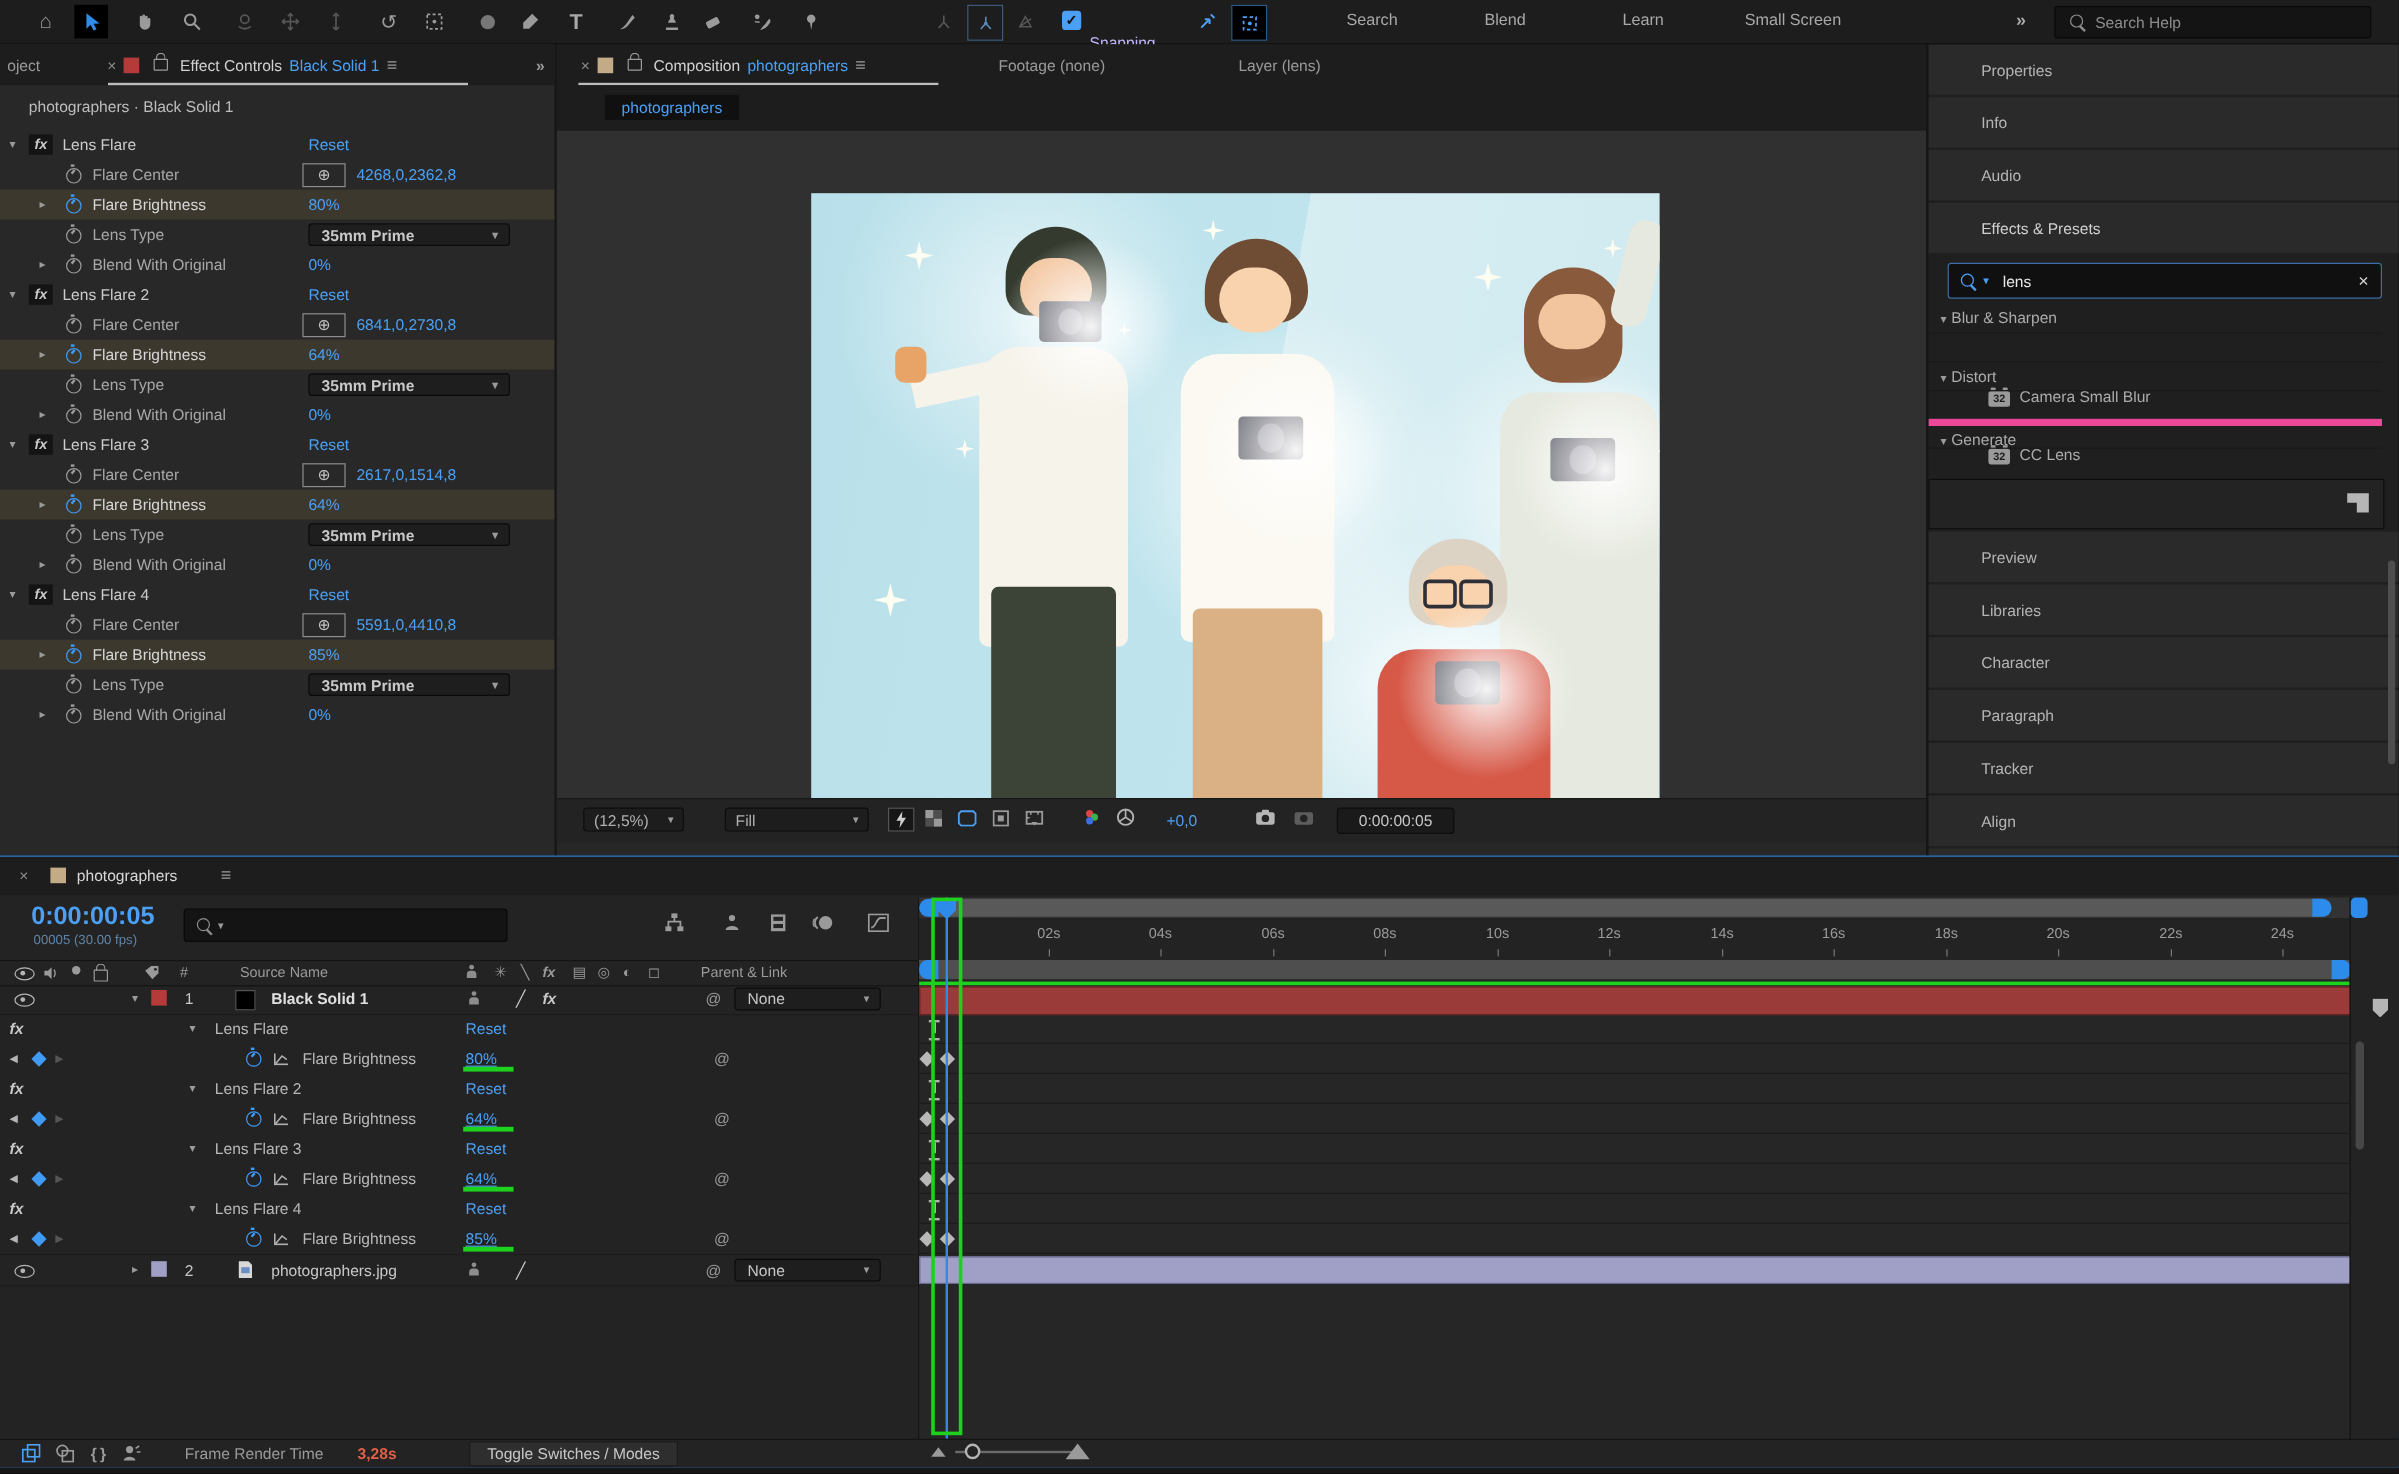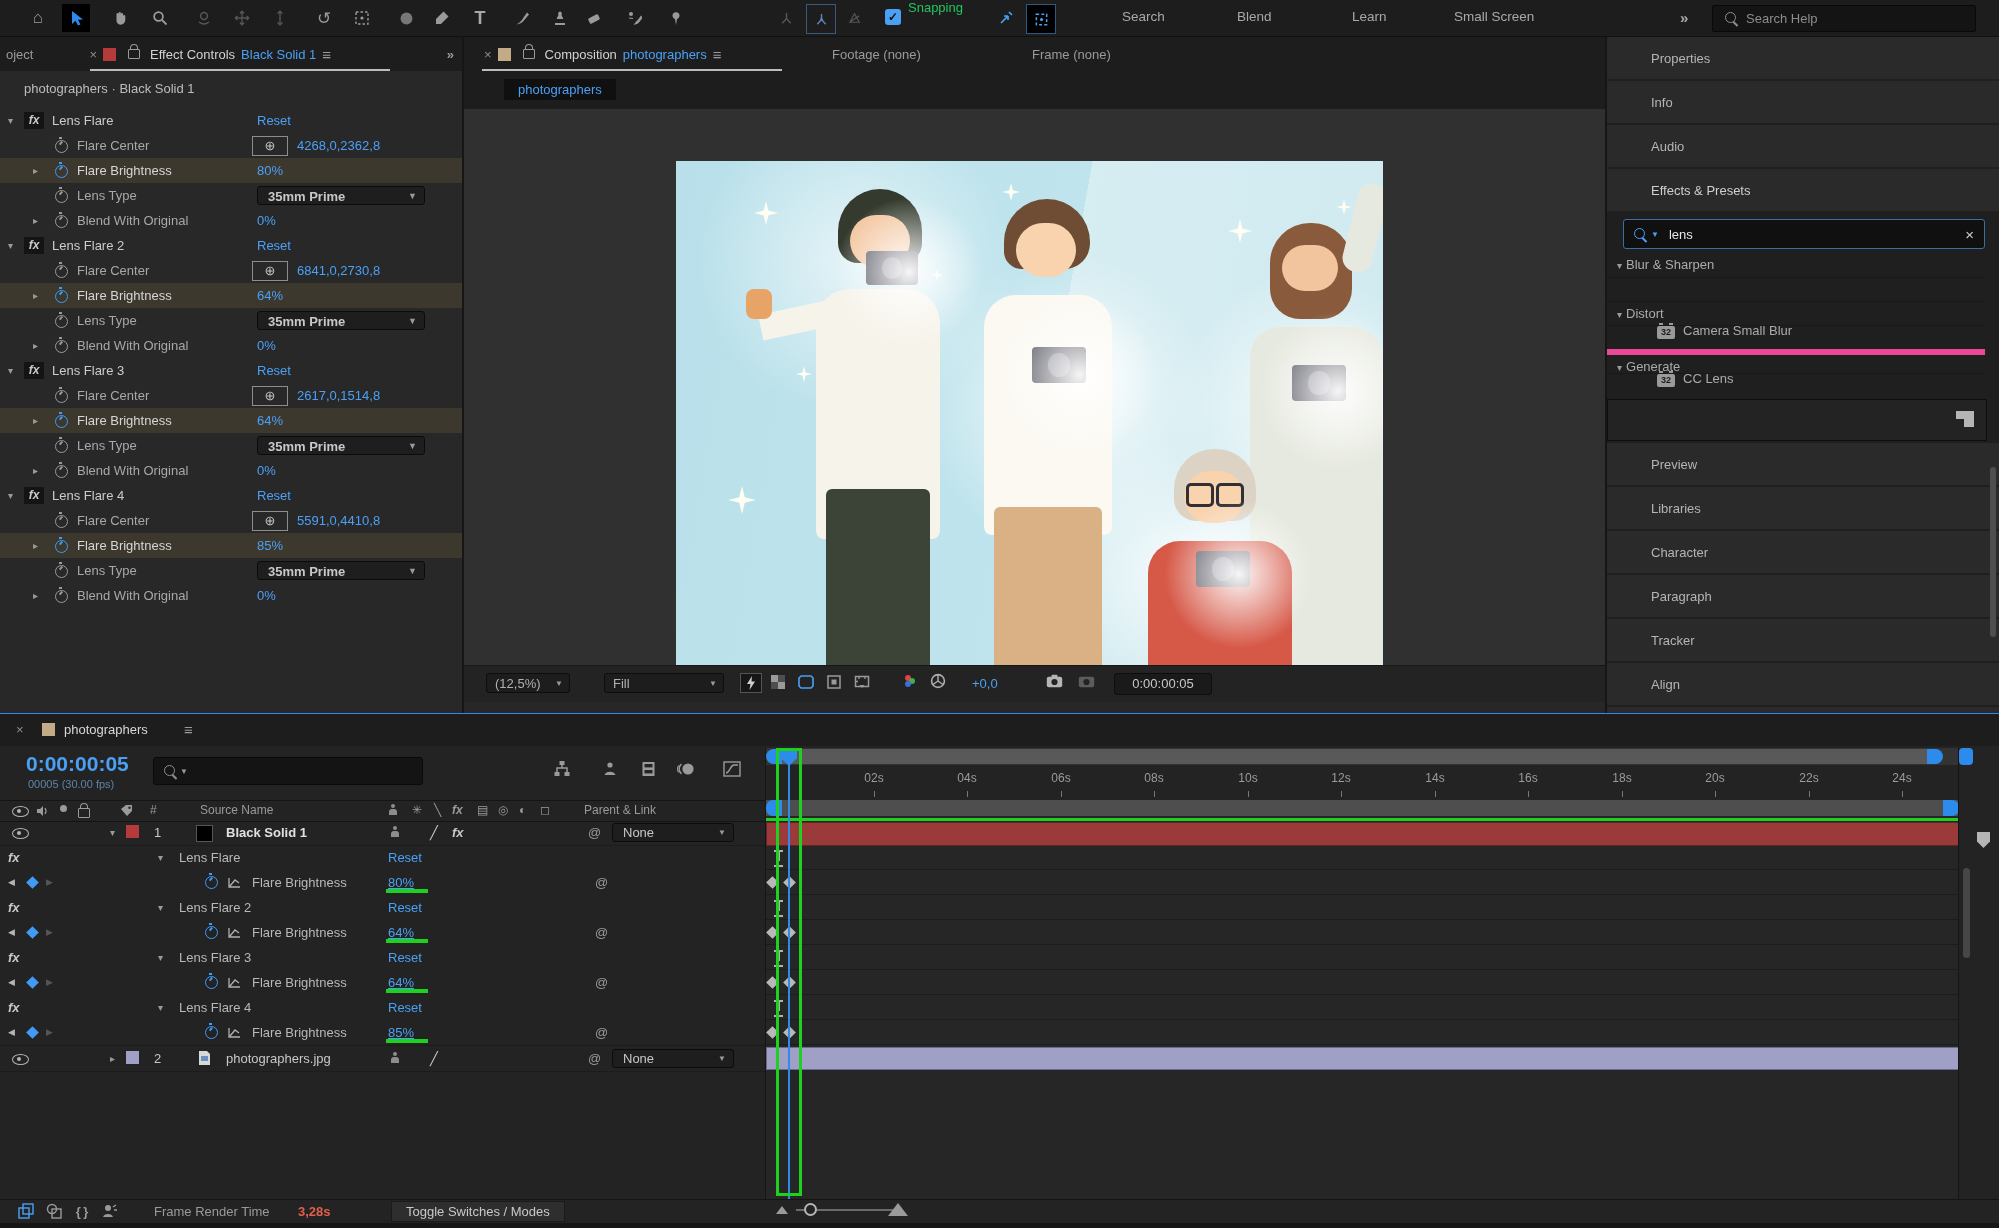--- a/index.html
+++ b/index.html
@@ -190,21 +190,21 @@
           <circle cx="8" cy="8" r="1.6" fill="#5a86b0"></circle>
         </svg>
     </div>
     <div class="tool disabled" style="left:840px">
       <svg width="15" height="15" viewBox="0 0 16 16">
           <path d="M3 12 L8 3 L13 12 Z M3 12 L13 5" stroke="#565656" stroke-width="1.3" fill="none"></path>
         </svg>
     </div>
 
     <span class="abs" style="left:885px;top:9px;width:16px;height:16px;background:#4ba0f5;border-radius:3px;text-align:center;line-height:16px;color:#101010;font-weight:bold;font-size:12px">✓</span>
-    <span class="abs" style="left:908px;top:0;color:#22c55e">Snapping</span>
+    <span class="abs" style="left:908px;top:28px;color:#c4b5fd">Snapping</span>
     <div class="tool" style="left:992px;color:#4ba0f5">
       <svg width="16" height="16" viewBox="0 0 16 16">
           <path d="M3 13 L10 6 M10 6 v4 M10 6 h-4 M11 2 l3 3" stroke="#4ba0f5" stroke-width="1.7" fill="none"></path>
         </svg>
     </div>
     <div class="tool" style="left:1026px;background:#000;border:1px solid #2d5a85">
       <svg width="15" height="15" viewBox="0 0 16 16">
           <rect x="2.5" y="2.5" width="11" height="11" fill="none" stroke="#4ba0f5" stroke-width="1.6" stroke-dasharray="3 2.4"></rect>
           <circle cx="8" cy="8" r="1.7" fill="#4ba0f5"></circle>
         </svg>
@@ -358,21 +358,21 @@
 
   <div class="panel" style="left:464px;top:37px;width:1141px;height:677px;background:#272727">
     <div class="tabbar">
       <span style="margin-left:20px;color:#8d8d8d">×</span>
       <span class="swatch" style="background:#c3ab87"></span>
       <span class="lockico"></span>
       <span style="color:#d2d2d2;margin-left:4px">Composition</span>
       <span class="blue" style="margin-left:6px">photographers</span>
       <span class="menu-ico">≡</span>
       <span style="position:absolute;left:368px;color:#9a9a9a">Footage (none)</span>
-      <span style="position:absolute;left:568px;color:#9a9a9a">Frame (none)</span>
+      <span style="position:absolute;left:568px;color:#9a9a9a">Layer (lens)</span>
       <div class="tab-underline" style="left:18px;width:300px"></div>
     </div>
     <div class="abs" style="left:0;top:34px;width:100%;height:38px;background:#1d1d1d">
       <span class="abs blue" style="left:40px;top:8px;background:#101010;padding:3px 14px">photographers</span>
     </div>
 
     <div class="abs" style="left:0;top:72px;width:100%;height:556px;background:#303030">
       <div id="comp-image" style="left:212px;top:52px;width:707px;height:533px">
         <div class="glow" style="left:20px;top:-60px;width:320px;height:320px;opacity:.65"></div>
         <div class="glow" style="left:240px;top:90px;width:300px;height:300px;opacity:.8"></div>

